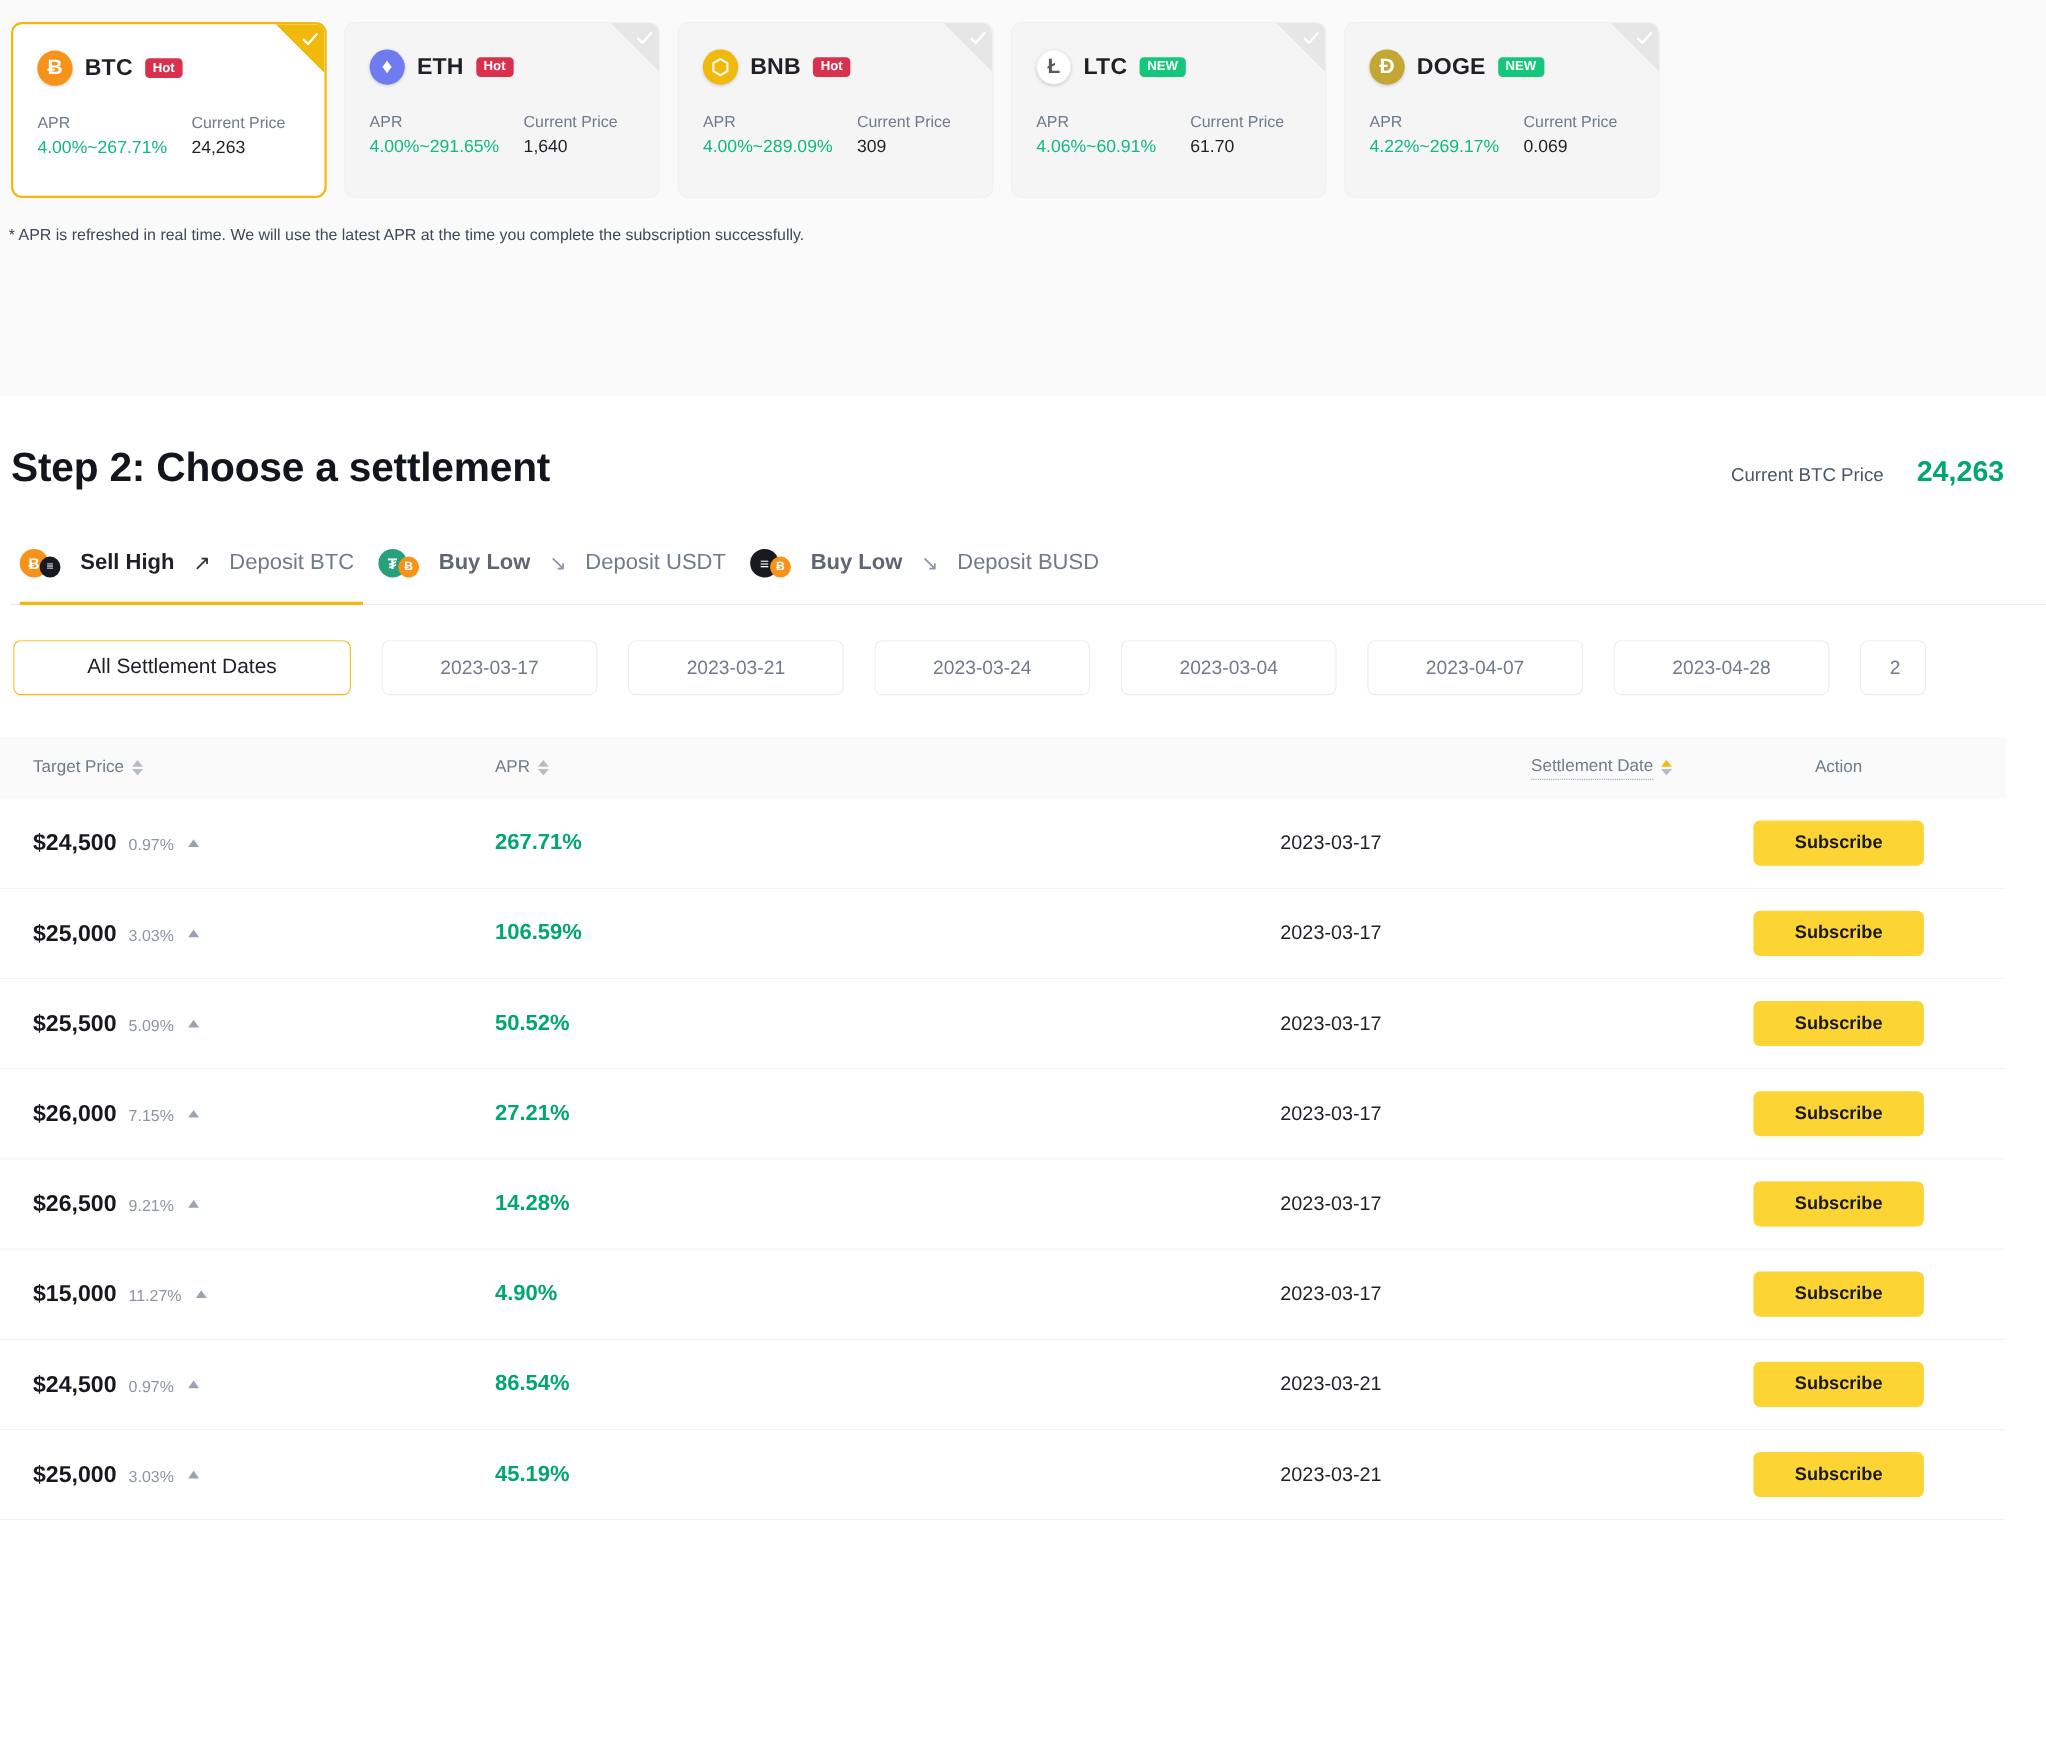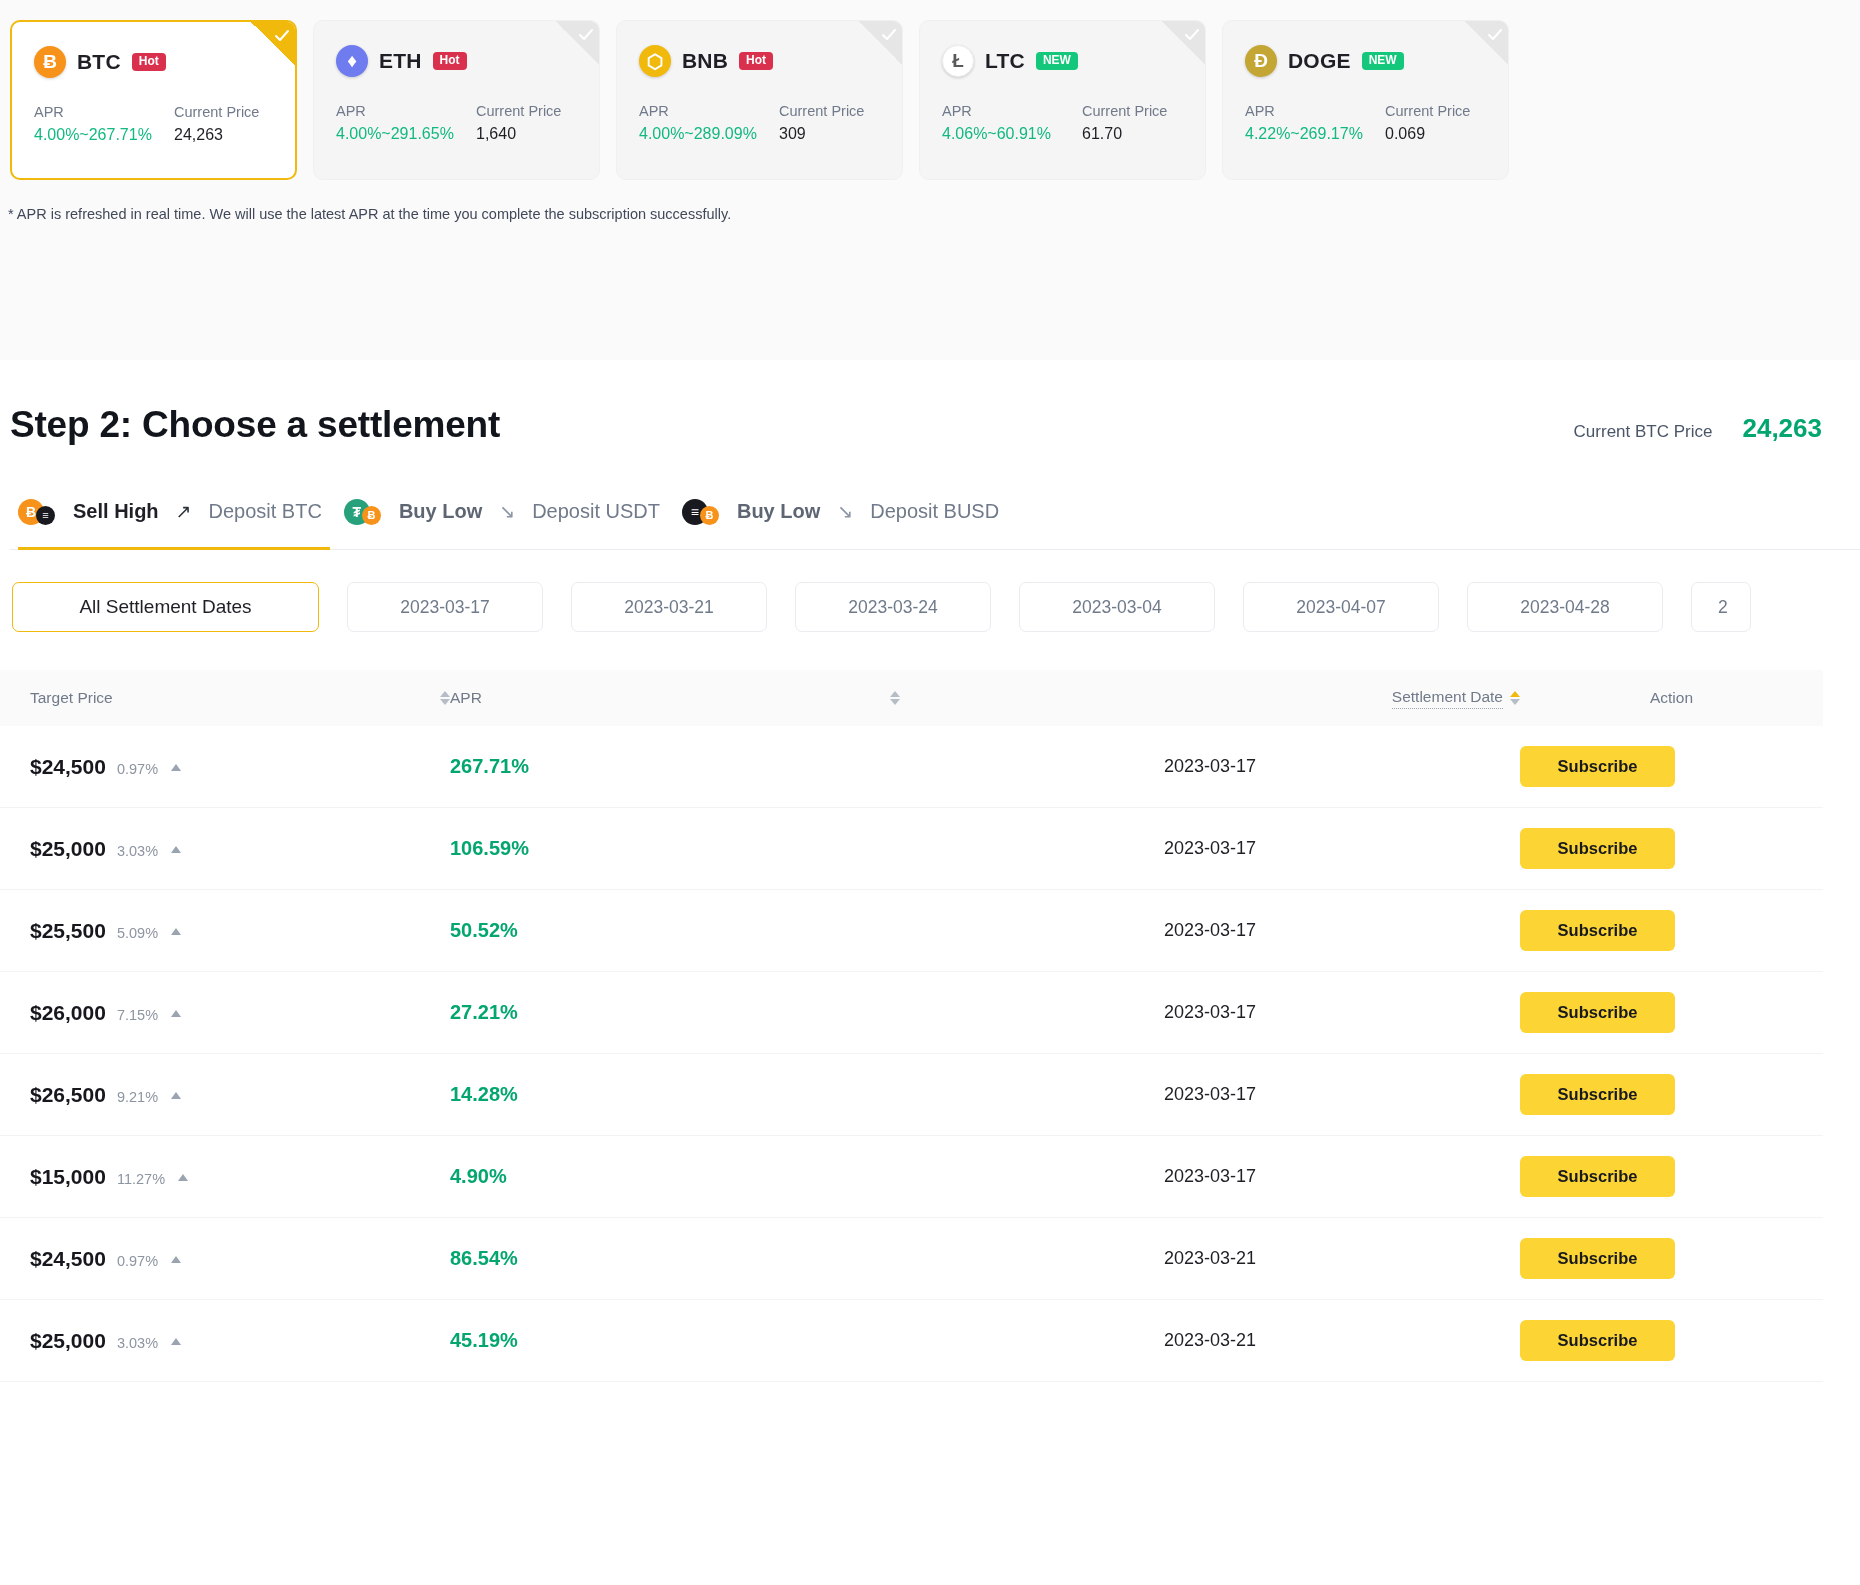--- a/index.html
+++ b/index.html
@@ -249,21 +249,21 @@
   
   .table { margin: 34px 0 0 0; width: 1823px; }
   .thead {
     background: #fafafa;
     display: flex;
     align-items: center;
     height: 56px;
     font-size: 15.5px;
     color: #707a8a;
   }
-  .th { display: flex; align-items: center; gap: 7px; justify-content: space-between; }
+  .th { display: flex; align-items: center; gap: 7px; }
   .th-target { width: 450px; padding-left: 30px; }
   .th-apr    { width: 450px; }
   .th-date   { width: 620px; justify-content: flex-end; }
   .th-action { width: 303px; display: flex; justify-content: center; }
   .th-date .lbl {
     border-bottom: 1px dotted #9aa3b0;
     padding-bottom: 2px;
   }
   .sorter {
     display: inline-flex;
@@ -321,21 +321,21 @@
   }
   .td-date {
     width: 620px;
     text-align: center;
     font-size: 18px;
     color: #1e2026;
   }
   .td-action {
     width: 303px;
     display: flex;
-    justify-content: flex-start;
+    justify-content: center;
   }
   .subscribe-btn {
     background: #fcd535;
     color: #18191d;
     border: none;
     border-radius: 6px;
     font-size: 16.5px;
     font-weight: 600;
     padding: 11px 0;
     width: 155px;

